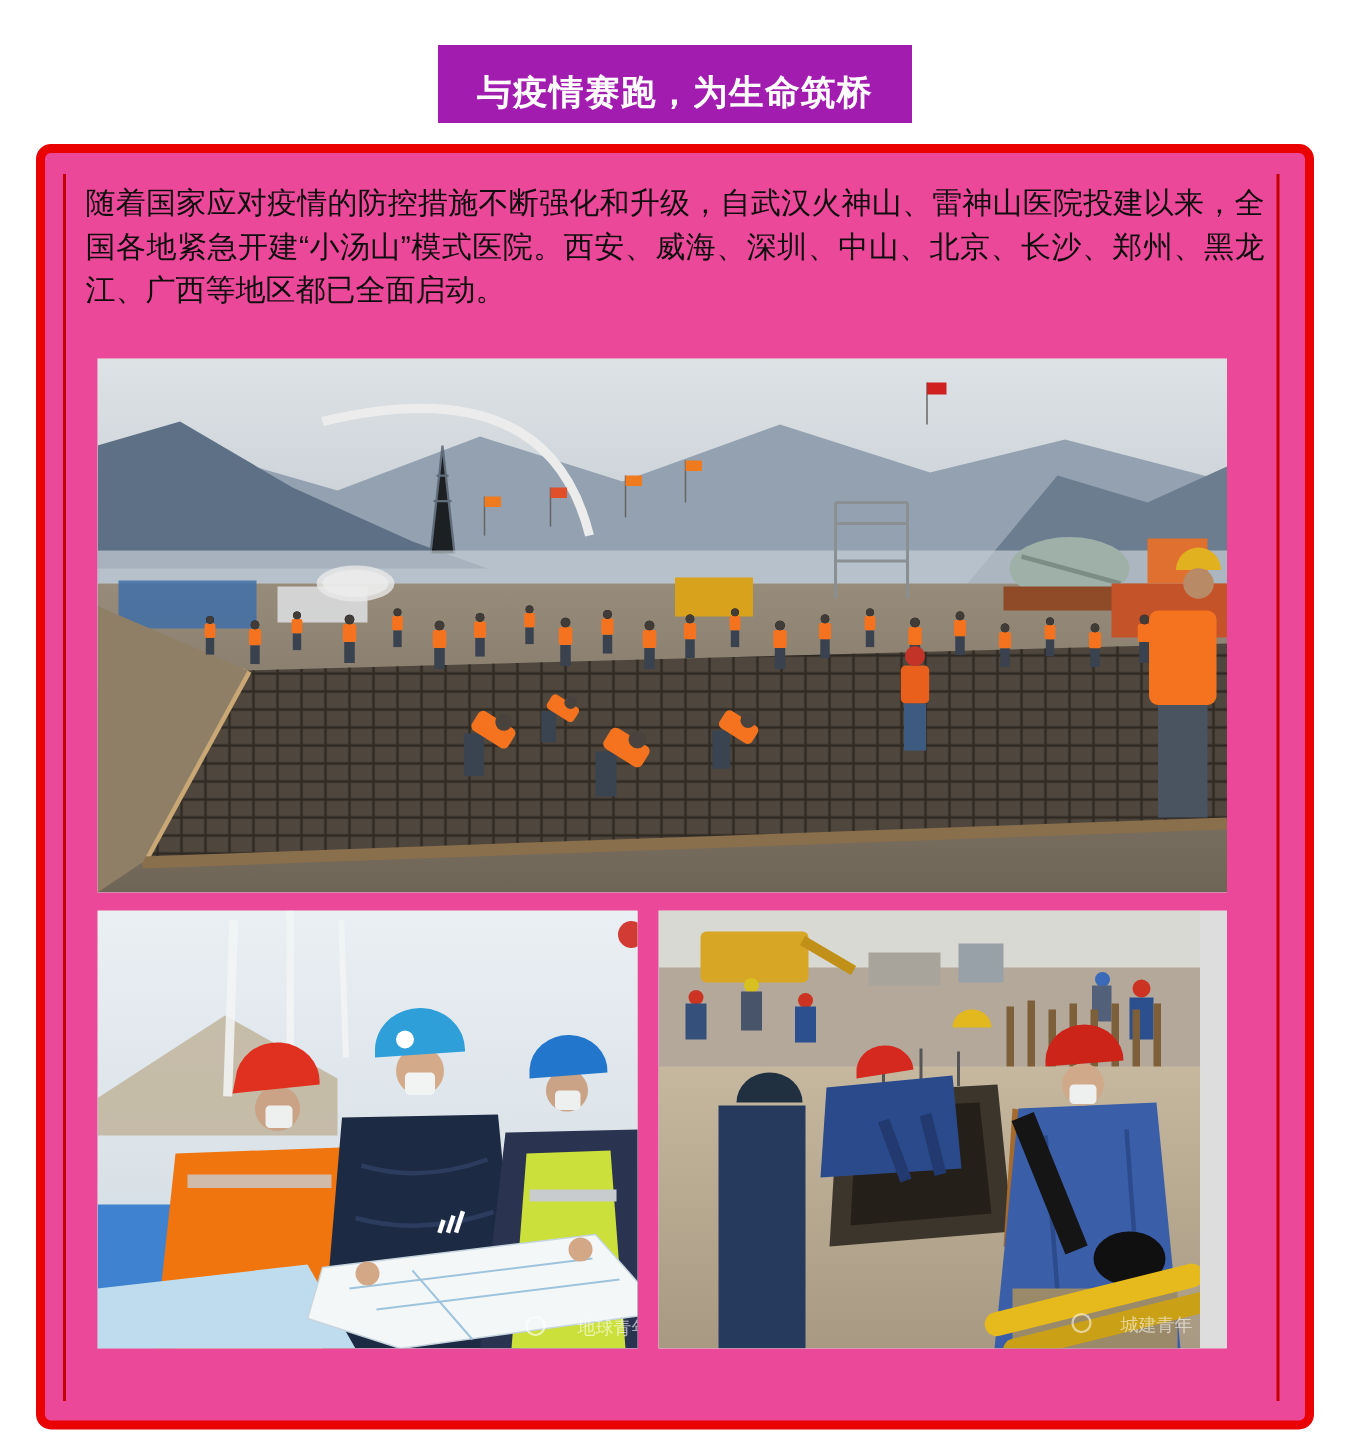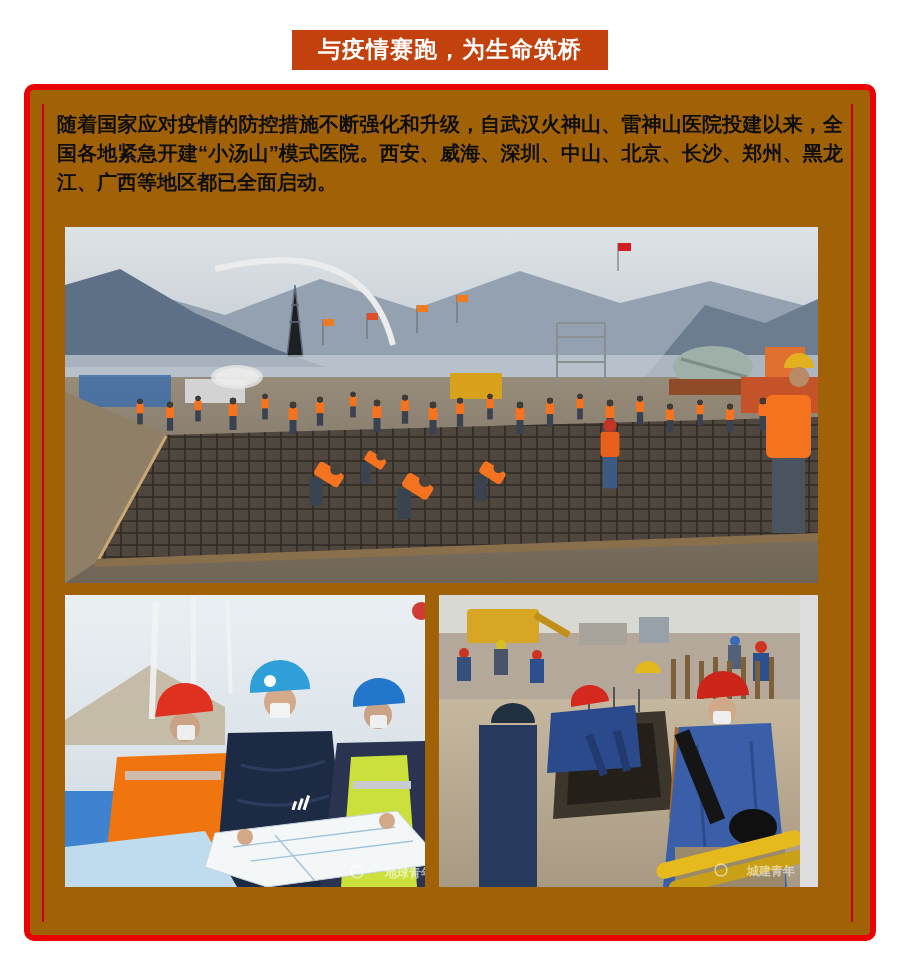--- a/index.html
+++ b/index.html
@@ -1,40 +1,39 @@
 <!DOCTYPE html>
 <html><head>
 <meta charset="utf-8">
 <style>
   html,body{margin:0;padding:0;background:#ffffff;}
   body{width:900px;height:960px;overflow:hidden;font-family:"Liberation Sans","DejaVu Sans",sans-serif;}
 
   .banner{
     margin:30px auto 0;
     width:fit-content;
-    background:#c2410c;
+    background:#a21caf;
     color:#ffffff;
     font-size:23px;
     font-weight:700;
     letter-spacing:1px;
-    padding:8px 26px 9px;
+    padding:20px 26px 9px;
     line-height:1;
     white-space:nowrap;
   }
 
   .frame{
     box-sizing:border-box;
     width:852px;
     height:857px;
     margin:14px auto 0;
     border:6px solid #ea0102;
     border-radius:10px;
     position:relative;
-    background:#a16207;
-    font-weight:bold;
+    background:#ec4899;
   }
   .vline{position:absolute;width:2px;background:#c40000;top:14px;bottom:13px;}
   .vline.left{left:12px;}
   .vline.right{right:17px;}
 
   .article-text{
     margin:20px 27px 0 27px;
     font-size:20px;
     line-height:29px;
     color:#0e0e0e;

